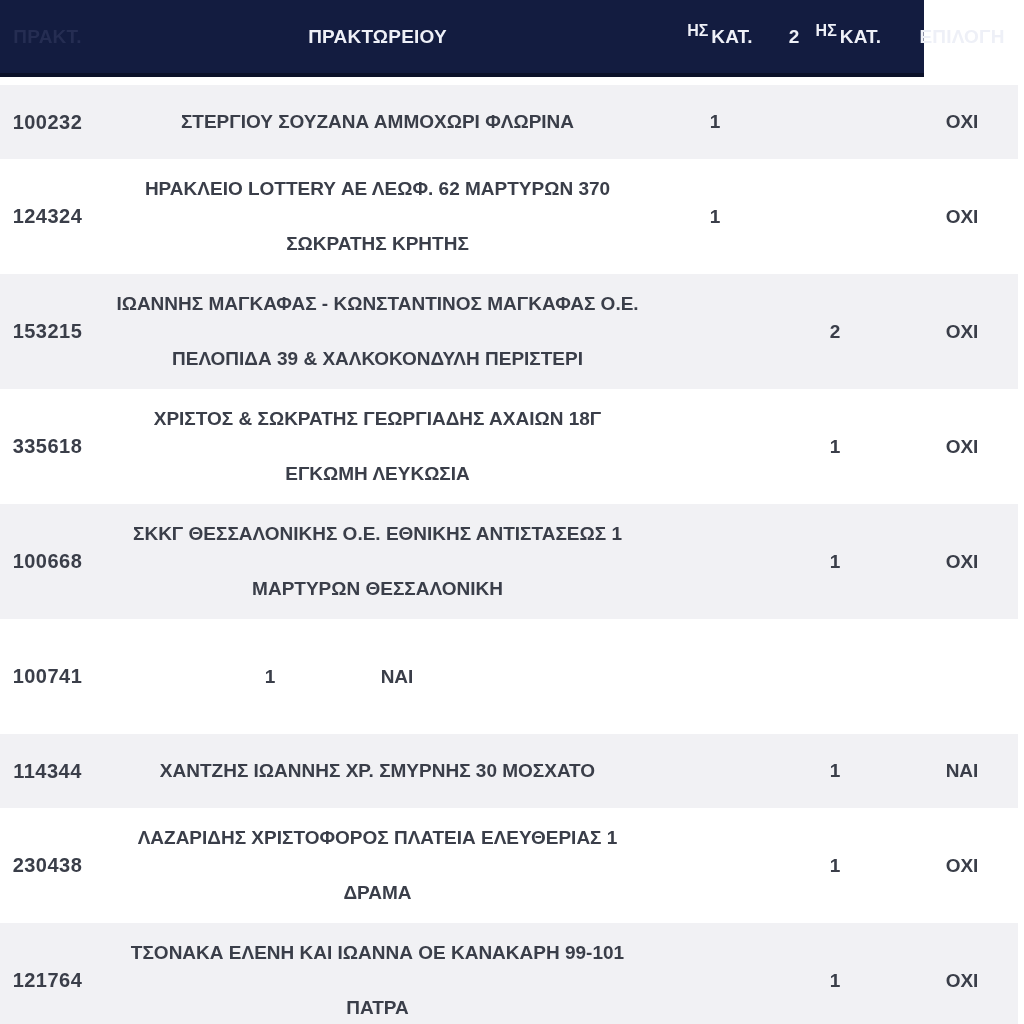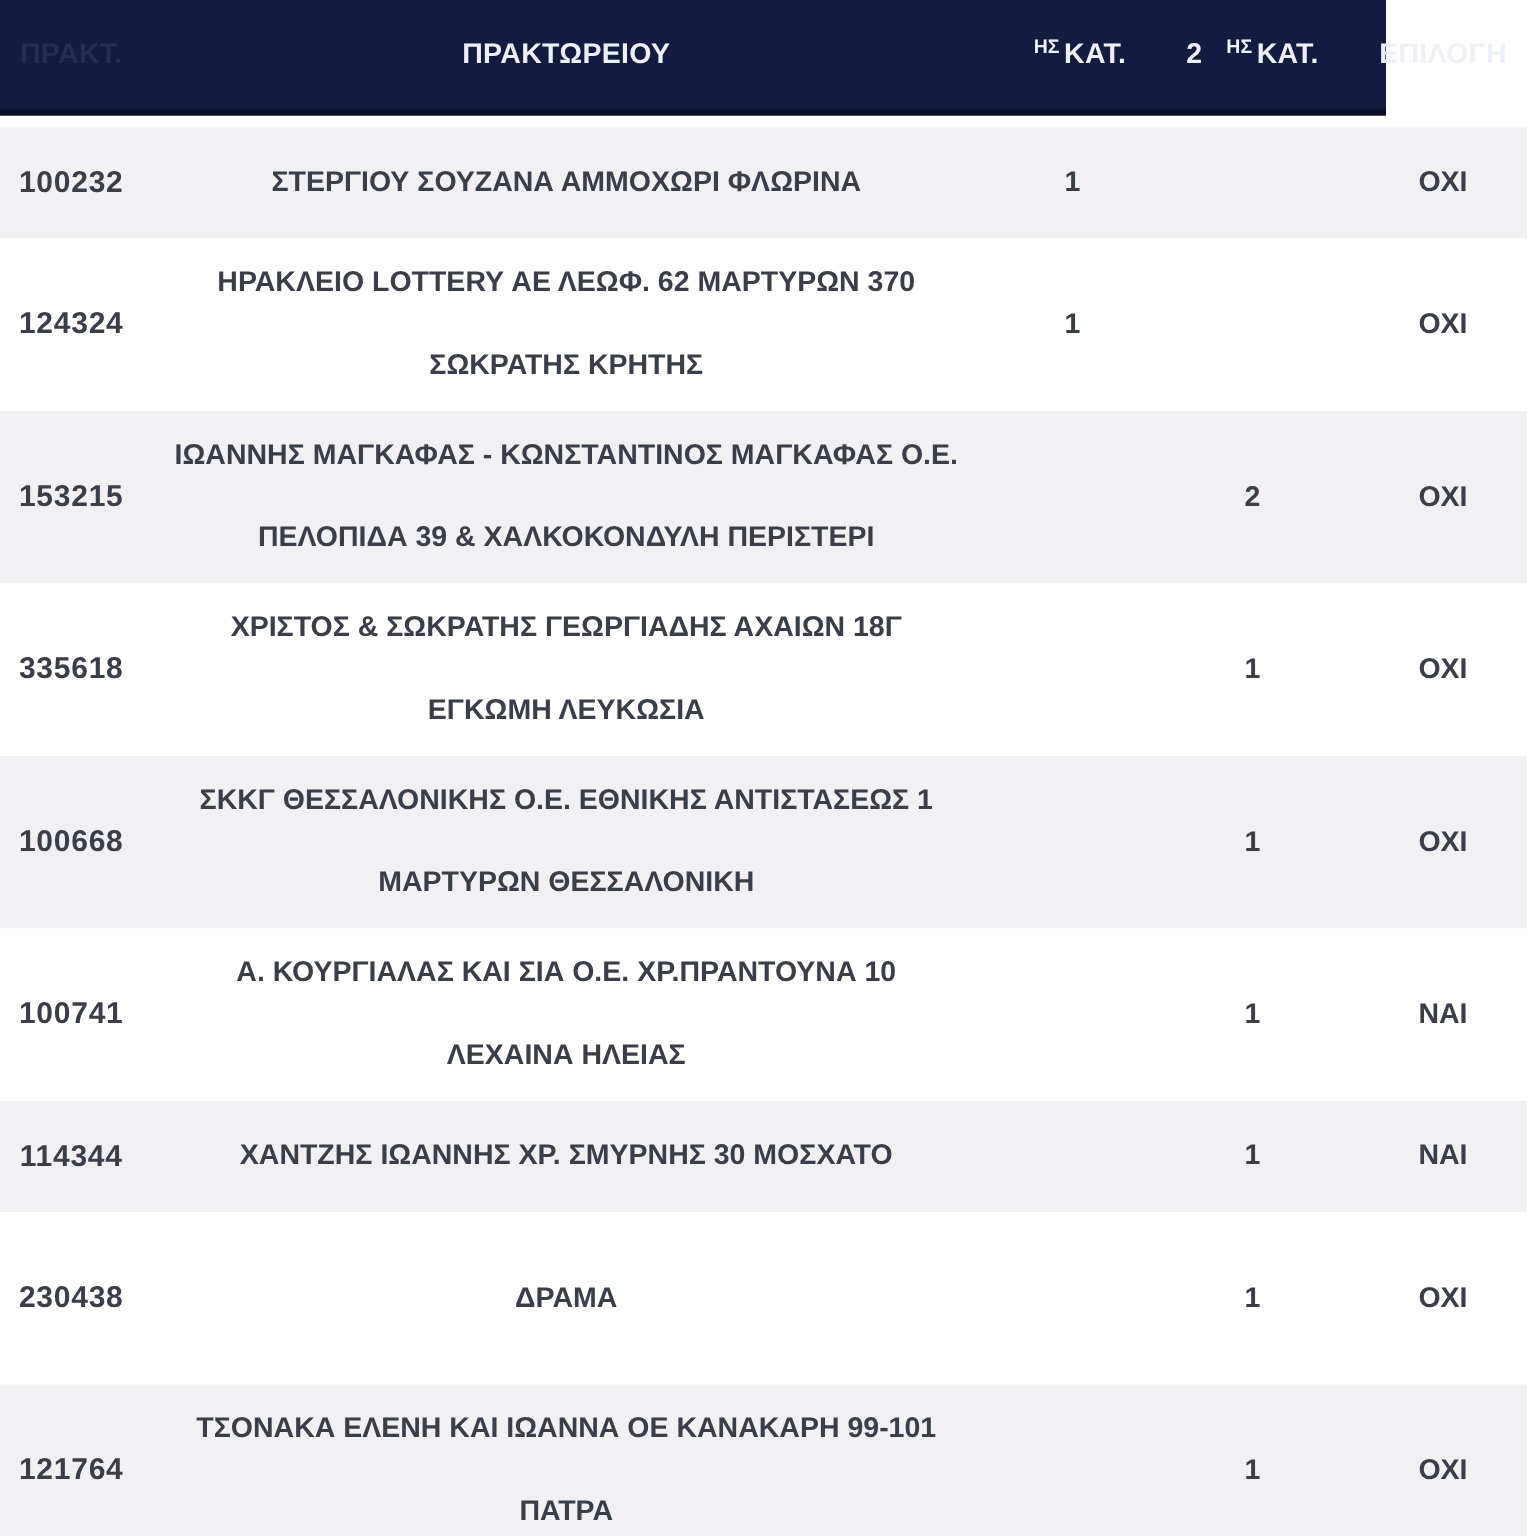--- a/index.html
+++ b/index.html
@@ -24,21 +24,21 @@
     border-bottom: 4px solid #0b1129;
     color: #eef0f7;
     font-weight: 700;
     font-size: 19px;
     display: flex;
     align-items: center;
     letter-spacing: 0.2px;
   }
   .hdr-faint { color: #252d52; }
   .sup {
-    font-size: 13px;
+    font-size: 16px;
     position: relative;
     top: -7px;
     margin-right: 3px;
     letter-spacing: 0;
     margin-left: 10px;
   }
   .pre-num { margin-right: 6px; }
   
   .cell { text-align: center; }
   .c-no     { width: 95px;  flex: 0 0 95px; }
@@ -144,42 +144,39 @@
           <div class="line">ΣΚΚΓ ΘΕΣΣΑΛΟΝΙΚΗΣ Ο.Ε. ΕΘΝΙΚΗΣ ΑΝΤΙΣΤΑΣΕΩΣ 1</div>
           <div class="line">ΜΑΡΤΥΡΩΝ ΘΕΣΣΑΛΟΝΙΚΗ</div>
         </div>
     <div class="cell c-cat1"></div>
     <div class="cell c-cat2">1</div>
     <div class="cell c-sel">ΟΧΙ</div>
   </div>
 
   <div class="row double">
     <div class="cell c-no body-no">100741</div>
-    <div class="cell c-agency agency">
-          <div class="line">Α. ΚΟΥΡΓΙΑΛΑΣ ΚΑΙ ΣΙΑ Ο.Ε. ΧΡ.ΠΡΑΝΤΟΥΝΑ 10</div>
-          <div class="line">ΛΕΧΑΙΝΑ ΗΛΕΙΑΣ</div>
-        </div>
     <div class="cell c-cat1"></div>
     <div class="cell c-cat2">1</div>
     <div class="cell c-sel">ΝΑΙ</div>
   </div>
 
   <div class="row single">
     <div class="cell c-no body-no">114344</div>
     <div class="cell c-agency agency">
           <div class="line">ΧΑΝΤΖΗΣ ΙΩΑΝΝΗΣ ΧΡ. ΣΜΥΡΝΗΣ 30 ΜΟΣΧΑΤΟ</div>
         </div>
     <div class="cell c-cat1"></div>
     <div class="cell c-cat2">1</div>
     <div class="cell c-sel">ΝΑΙ</div>
   </div>
 
   <div class="row double">
     <div class="cell c-no body-no">230438</div>
     <div class="cell c-agency agency">
+          <div class="line">ΛΑΖΑΡΙΔΗΣ ΧΡΙΣΤΟΦΟΡΟΣ ΠΛΑΤΕΙΑ ΕΛΕΥΘΕΡΙΑΣ 1</div>
           <div class="line">ΔΡΑΜΑ</div>
         </div>
     <div class="cell c-cat1"></div>
     <div class="cell c-cat2">1</div>
     <div class="cell c-sel">ΟΧΙ</div>
   </div>
 
   <div class="row double">
     <div class="cell c-no body-no">121764</div>
     <div class="cell c-agency agency">

